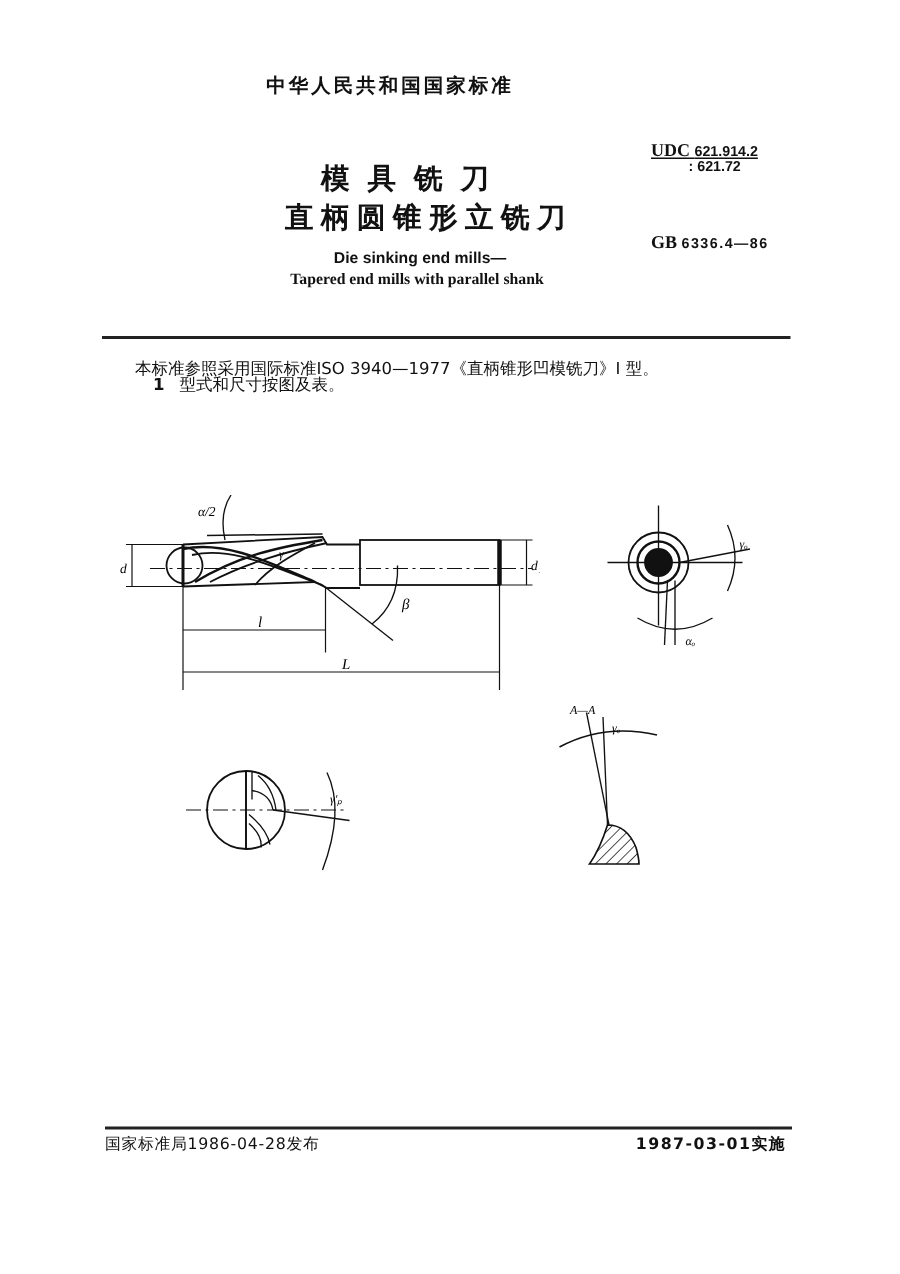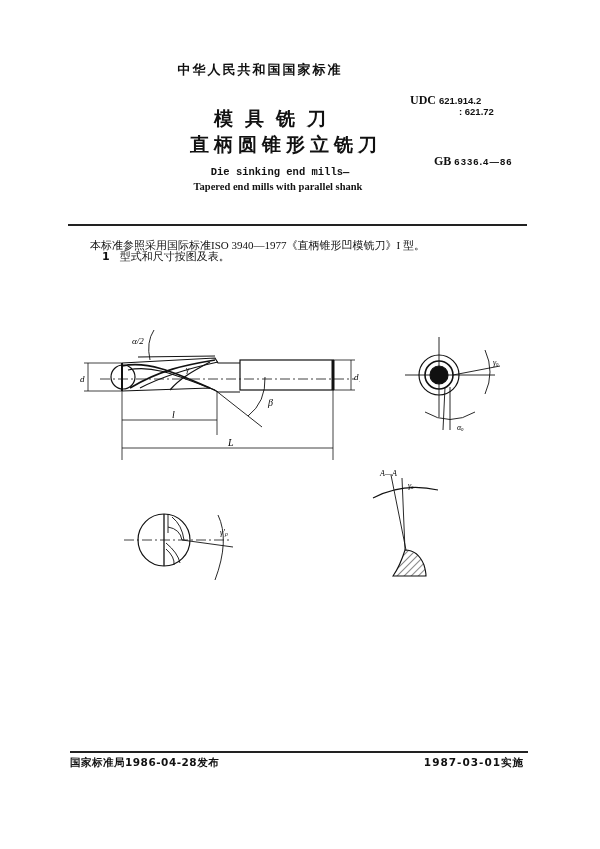--- a/index.html
+++ b/index.html
@@ -1,35 +1,35 @@
 <!DOCTYPE html>
 <html><head>
 <meta charset="utf-8">
 <style>
   html, body { margin: 0; padding: 0; }
   body {
     width: 600px; height: 849px; background: #ffffff; position: relative; overflow: hidden;
     font-family: "DejaVu Sans", sans-serif; color: #111;
   }
   .abs { position: absolute; }
-  .std-org { left: 0; top: 61px; width: 556px; text-align: center; font-size: 13px; font-weight: bold; letter-spacing: 2px; padding-right: 36px; box-sizing: border-box; }
+  .std-org { left: 0; top: 48px; width: 556px; text-align: center; font-size: 13px; font-weight: bold; letter-spacing: 2px; padding-right: 36px; box-sizing: border-box; }
   .title1 { left: 0; top: 106px; width: 592px; text-align: center; font-size: 19px; font-weight: bold; letter-spacing: 12px; padding-right: 40px; box-sizing: border-box; }
   .title2 { left: 0; top: 132px; width: 600px; text-align: center; font-size: 19px; font-weight: bold; letter-spacing: 5px; padding-right: 28px; box-sizing: border-box; }
-  .en1 { left: 0; top: 166px; width: 600px; text-align: center; font-family: Liberation Mono, monospace; font-size: 10.5px; font-weight: bold; padding-right: 40px; box-sizing: border-box; }
+  .en1 { left: 0; top: 166px; width: 600px; text-align: center; font-family: Liberation Sans, sans-serif; font-size: 10.5px; font-weight: bold; padding-right: 40px; box-sizing: border-box; }
   .en2 { left: 0; top: 181px; width: 596px; text-align: center; font-family: "Liberation Serif", serif; font-size: 10.5px; font-weight: bold; padding-right: 40px; box-sizing: border-box; }
-  .udc { left: 410px; top: 93px; font-family: "Liberation Serif", serif; font-size: 12px; font-weight: bold; }
+  .udc { left: 434px; top: 93px; font-family: "Liberation Serif", serif; font-size: 12px; font-weight: bold; text-decoration: underline; }
   .udc .num { font-family: "Liberation Sans", sans-serif; font-size: 9.5px; }
   .udc2 { left: 459px; top: 106px; font-family: "Liberation Sans", sans-serif; font-size: 9.5px; font-weight: bold; }
   .gb { left: 434px; top: 126px; font-family: "Liberation Serif", serif; font-size: 12px; font-weight: bold; margin-top: 28px; }
   .gb .num { font-family: "Liberation Sans", sans-serif; font-size: 9.5px; letter-spacing: 1px; }
   .rule { height: 2px; background: #222; }
-  .para { left: 90px; top: 238px; font-size: 11px; font-family: Liberation Serif, serif; }
+  .para { left: 90px; top: 238px; font-size: 11px; }
   .item { left: 66px; top: 249px; font-size: 11px; margin-left: 36px; }
   .item .n { font-weight: bold; margin-right: 10px; }
-  .footer-left { left: 70px; top: 756px; font-size: 10.5px; font-weight: bold; letter-spacing: 0.5px; }
+  .footer-left { left: 70px; top: 756px; font-size: 10.5px; font-weight: normal; letter-spacing: 0.5px; }
   .footer-right { right: 76px; top: 756px; font-size: 10.5px; font-weight: bold; letter-spacing: 1px; }
   svg text { font-family: "Liberation Serif", serif; font-style: italic; }
 </style>
 </head>
 <body>
 
 <div class="abs std-org">中华人民共和国国家标准</div>
 <div class="abs title1">模具铣刀</div>
 <div class="abs title2">直柄圆锥形立铣刀</div>
 <div class="abs en1">Die sinking end mills—</div>

